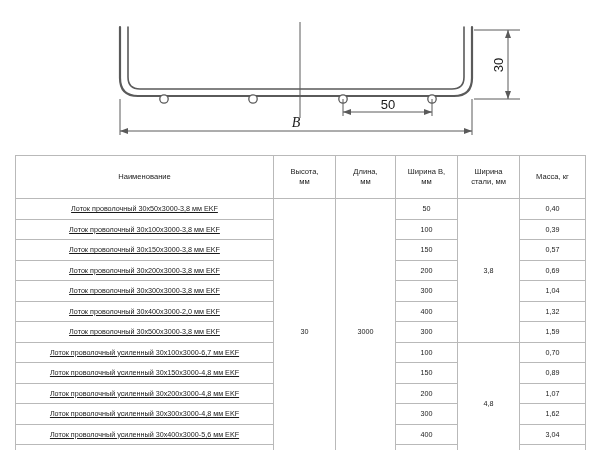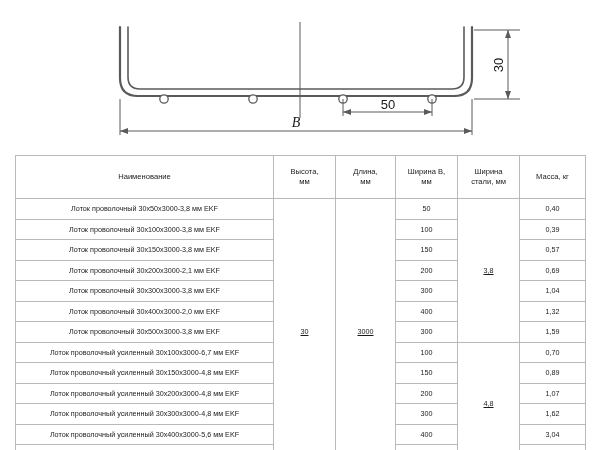--- a/index.html
+++ b/index.html
@@ -47,31 +47,31 @@
     font-size: 7.6px;
     line-height: 1.35;
   }
   #spec-table tbody td {
     height: 19.5px;
   }
   td.name-cell {
     text-align: left;
     padding-left: 6px;
     font-size: 7.2px;
+    text-decoration: underline;
   }
   col.c-name  { width: 258px; }
   col.c-h     { width: 62px; }
   col.c-l     { width: 60px; }
   col.c-w     { width: 62px; }
   col.c-t     { width: 62px; }
   col.c-m     { width: 66px; }
 
   .merged {
     vertical-align: middle;
-    text-decoration: underline;
   }
 </style>
 </head>
 <body>
 
 <div id="diagram-area">
   <svg id="diagram-svg" width="600" height="155" viewBox="0 0 600 155">
 
     <g fill="none" stroke="#5a5a5a" stroke-width="2.2" stroke-linecap="round">
       <path d="M120,27 L120,78 Q120,96 138,96 L454,96 Q472,96 472,78 L472,27"></path>
@@ -172,21 +172,21 @@
       <td class="name-cell">Лоток проволочный 30x100x3000-3,8 мм EKF</td>
       <td>100</td>
       <td>0,39</td>
     </tr>
     <tr>
       <td class="name-cell">Лоток проволочный 30x150x3000-3,8 мм EKF</td>
       <td>150</td>
       <td>0,57</td>
     </tr>
     <tr>
-      <td class="name-cell">Лоток проволочный 30x200x3000-2,1 мм EKF</td>
+      <td class="name-cell">Лоток проволочный 30x200x3000-3,8 мм EKF</td>
       <td>200</td>
       <td>0,69</td>
     </tr>
     <tr>
       <td class="name-cell">Лоток проволочный 30x300x3000-3,8 мм EKF</td>
       <td>300</td>
       <td>1,04</td>
     </tr>
     <tr>
       <td class="name-cell">Лоток проволочный 30x400x3000-2,0 мм EKF</td>

